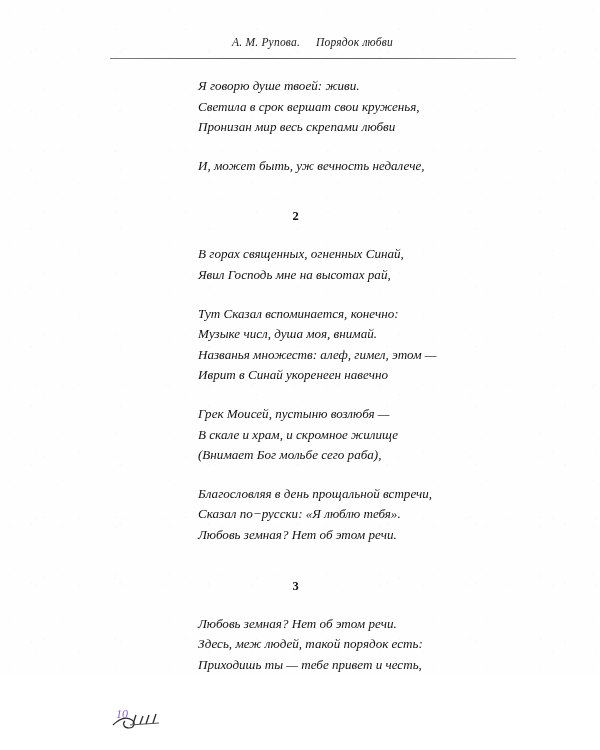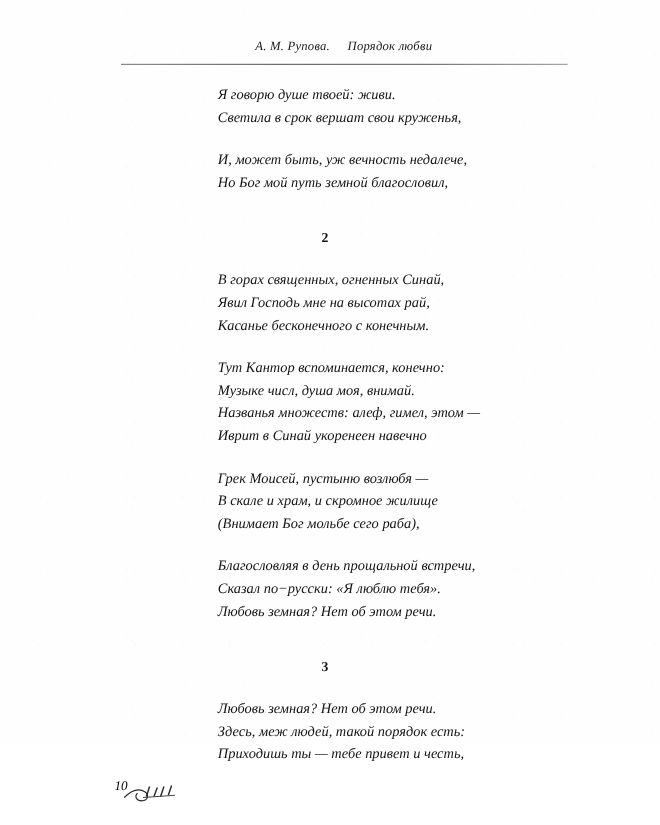--- a/index.html
+++ b/index.html
@@ -82,25 +82,25 @@
     margin: 26px 0 18px 0;
     color: #101010;
   }
   .section-number.top-gap {
     margin-top: 30px;
   }
 
   
   .folio {
     position: absolute;
-    left: 104px;
+    left: 116px;
     top: 707px;
     font-style: italic;
     font-size: 12px;
-    color: #000000;
+    color: #8b5cf6;
   }
   .folio-mark {
     position: absolute;
     left: 112px;
     top: 712px;
     width: 62px;
     height: 26px;
     pointer-events: none;
   }
 
@@ -128,33 +128,32 @@
   <div class="running-head">
     <span class="author">А. М. Рупова.</span><span class="title">Порядок любви</span>
   </div>
 
   <div class="head-rule"></div>
 
   <div class="body">
       <div class="stanza">
         <div class="line">Я говорю душе твоей: живи.</div>
         <div class="line">Светила в срок вершат свои круженья,</div>
+        <div class="line">Пронизан мир весь скрепами любви</div>
       </div>
       <div class="stanza">
         <div class="line">И, может быть, уж вечность недалече,</div>
-        <div class="line">Но Бог мой путь земной благословил,</div>
       </div>
       <div class="section-number top-gap">2</div>
       <div class="stanza">
         <div class="line">В горах священных, огненных Синай,</div>
         <div class="line">Явил Господь мне на высотах рай,</div>
-        <div class="line">Касанье бесконечного с конечным.</div>
       </div>
       <div class="stanza">
-        <div class="line">Тут Кантор вспоминается, конечно:</div>
+        <div class="line">Тут Сказал вспоминается, конечно:</div>
         <div class="line">Музыке числ, душа моя, внимай.</div>
         <div class="line">Названья множеств: алеф, гимел, этом —</div>
         <div class="line">Иврит в Синай укоренеен навечно</div>
       </div>
       <div class="stanza">
         <div class="line">Грек Моисей, пустыню возлюбя —</div>
         <div class="line">В скале и храм, и скромное жилище</div>
         <div class="line">(Внимает Бог мольбе сего раба),</div>
       </div>
       <div class="stanza">

